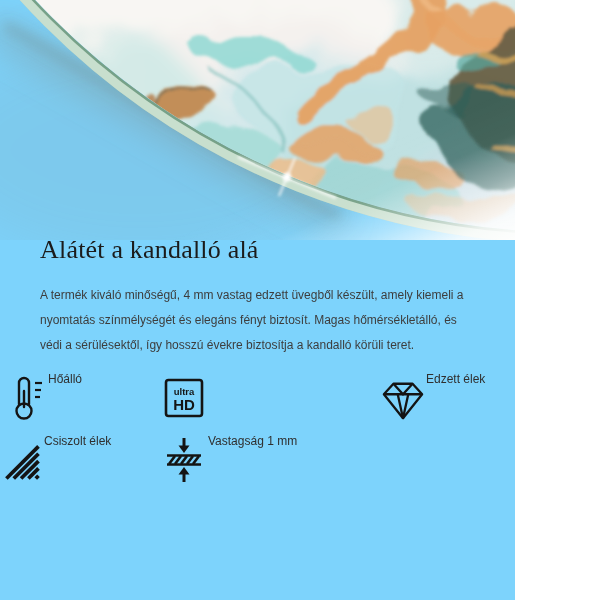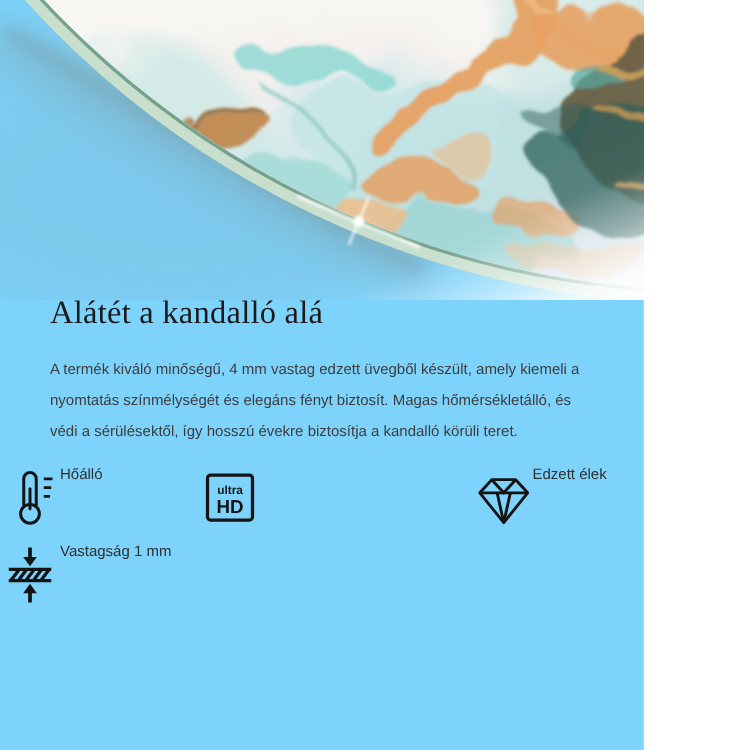--- a/index.html
+++ b/index.html
@@ -171,20 +171,34 @@
         <svg class="ficon" width="46" height="44" viewBox="0 0 48 46">
           <path d="M4,17 L14,6 L34,6 L44,17 L24,42 Z" stroke-linejoin="round"></path>
           <path d="M4,17 L44,17"></path>
           <path d="M14,6 L24,17 L34,6"></path>
           <path d="M18.5,17 L24,42 M29.5,17 L24,42"></path>
         </svg>
       </div>
       <div class="feature-label">Edzett élek</div>
     </div>
 
+    <div class="feature">
+      <div class="icon-box">
+        <svg class="ficon" width="44" height="44" viewBox="0 0 48 48">
+          <g stroke-width="4">
+            <line x1="7" y1="42" x2="42" y2="7"></line>
+            <line x1="15" y1="42" x2="42" y2="15"></line>
+            <line x1="23" y1="42" x2="42" y2="23"></line>
+            <line x1="31" y1="42" x2="42" y2="31"></line>
+            <line x1="39" y1="42" x2="42" y2="39"></line>
+          </g>
+        </svg>
+      </div>
+      <div class="feature-label">Csiszolt élek</div>
+    </div>
 
     <div class="feature">
       <div class="icon-box">
         <svg class="ficon" width="48" height="48" viewBox="0 0 48 48">
           <line x1="24" y1="2" x2="24" y2="10" stroke-width="3"></line>
           <polygon class="fill" points="24,17 18.5,9.5 29.5,9.5"></polygon>
           <line x1="7" y1="19.5" x2="41" y2="19.5" stroke-width="2.5"></line>
           <line x1="7" y1="28.5" x2="41" y2="28.5" stroke-width="2.5"></line>
           <g stroke-width="2.6">
             <line x1="9" y1="28" x2="15" y2="20"></line>

